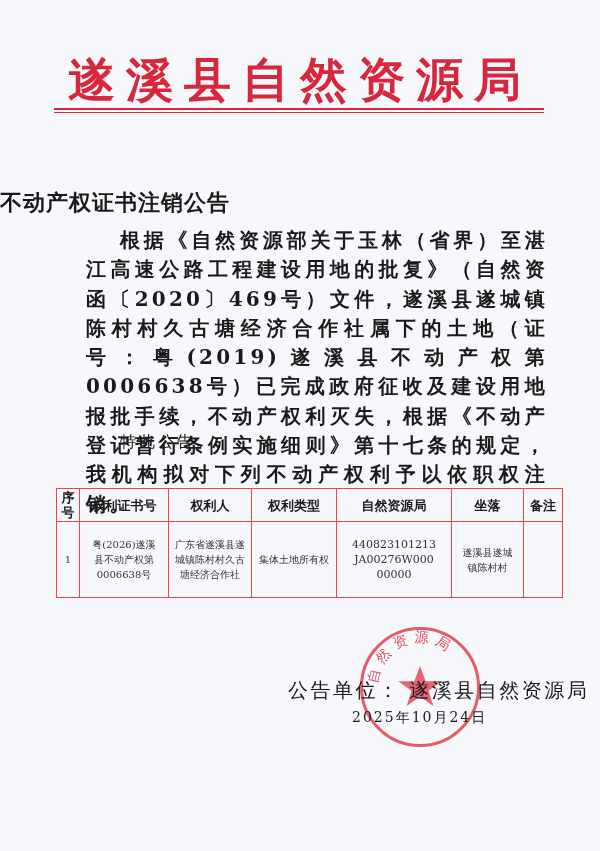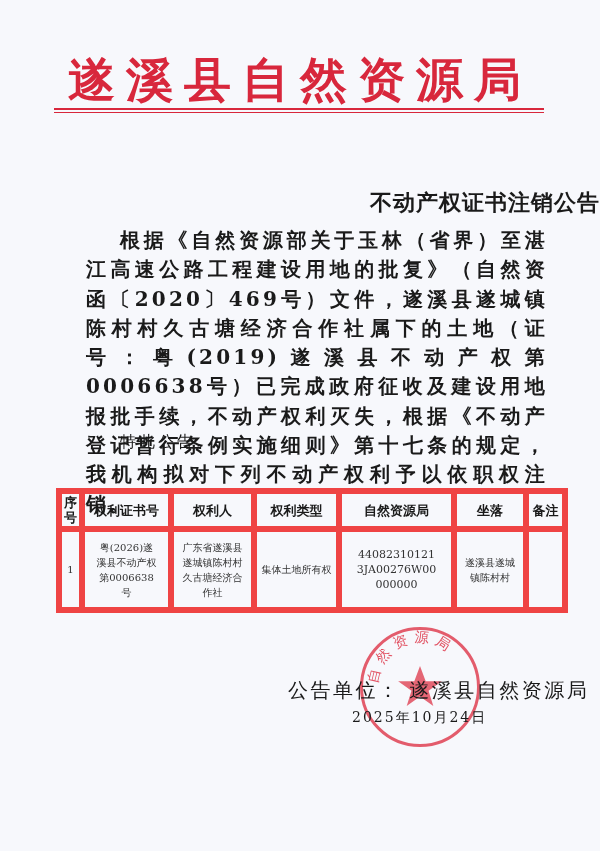--- a/index.html
+++ b/index.html
@@ -13,39 +13,39 @@
     position: absolute; left: 0; width: 600px; top: 52px;
     text-align: center; font-size: 47px; font-weight: bold;
     color: #d8273c; letter-spacing: 11px;
     font-family: "DejaVu Serif", "Liberation Serif", serif;
     line-height: 56px;
   }
   .rule-a { position:absolute; left:54px; top:108px; width:430px; height:2px; background:#d8273c; }
   .rule-b { position:absolute; left:54px; top:112px; width:430px; height:1px; background:#d8273c; }
   .doc-title {
     position: absolute; left: 0; width: 600px; top: 188px;
-    text-align: right; font-size: 22px; font-weight: bold; letter-spacing: 1px;
+    text-align: left; font-size: 22px; font-weight: bold; letter-spacing: 1px;
     font-family: "DejaVu Serif", "Liberation Serif", serif;
   }
   .body-text {
     position: absolute; left: 86px; width: 462px; top: 226px;
     font-size: 20px; line-height: 29.3px; letter-spacing: 3.2px;
     text-align: justify;
     font-weight: bold;
   }
   .body-text p { margin: 0; text-indent: 34px; }
   .closing {
     position: absolute; left: 120px; top: 432px; font-size: 16px; letter-spacing: 3px;
   }
   table.notice {
     position: absolute; left: 56px; top: 488px; width: 506px;
     border-collapse: collapse; table-layout: fixed;
   }
   table.notice th, table.notice td {
-    border: 6px solid #ef4444; text-align: center; vertical-align: middle; padding: 0 2px;
+    border: 1px solid #ef4444; text-align: center; vertical-align: middle; padding: 0 2px;
   }
   table.notice th {
     height: 32px; font-size: 13px; font-weight: bold;
     font-family: "DejaVu Sans", "Liberation Sans", sans-serif; line-height: 15px;
   }
   table.notice td {
     height: 75px; font-size: 10px; line-height: 15px; color: #333;
   }
   .stamp {
     position: absolute; left: 360px; top: 627px; width: 120px; height: 120px;

